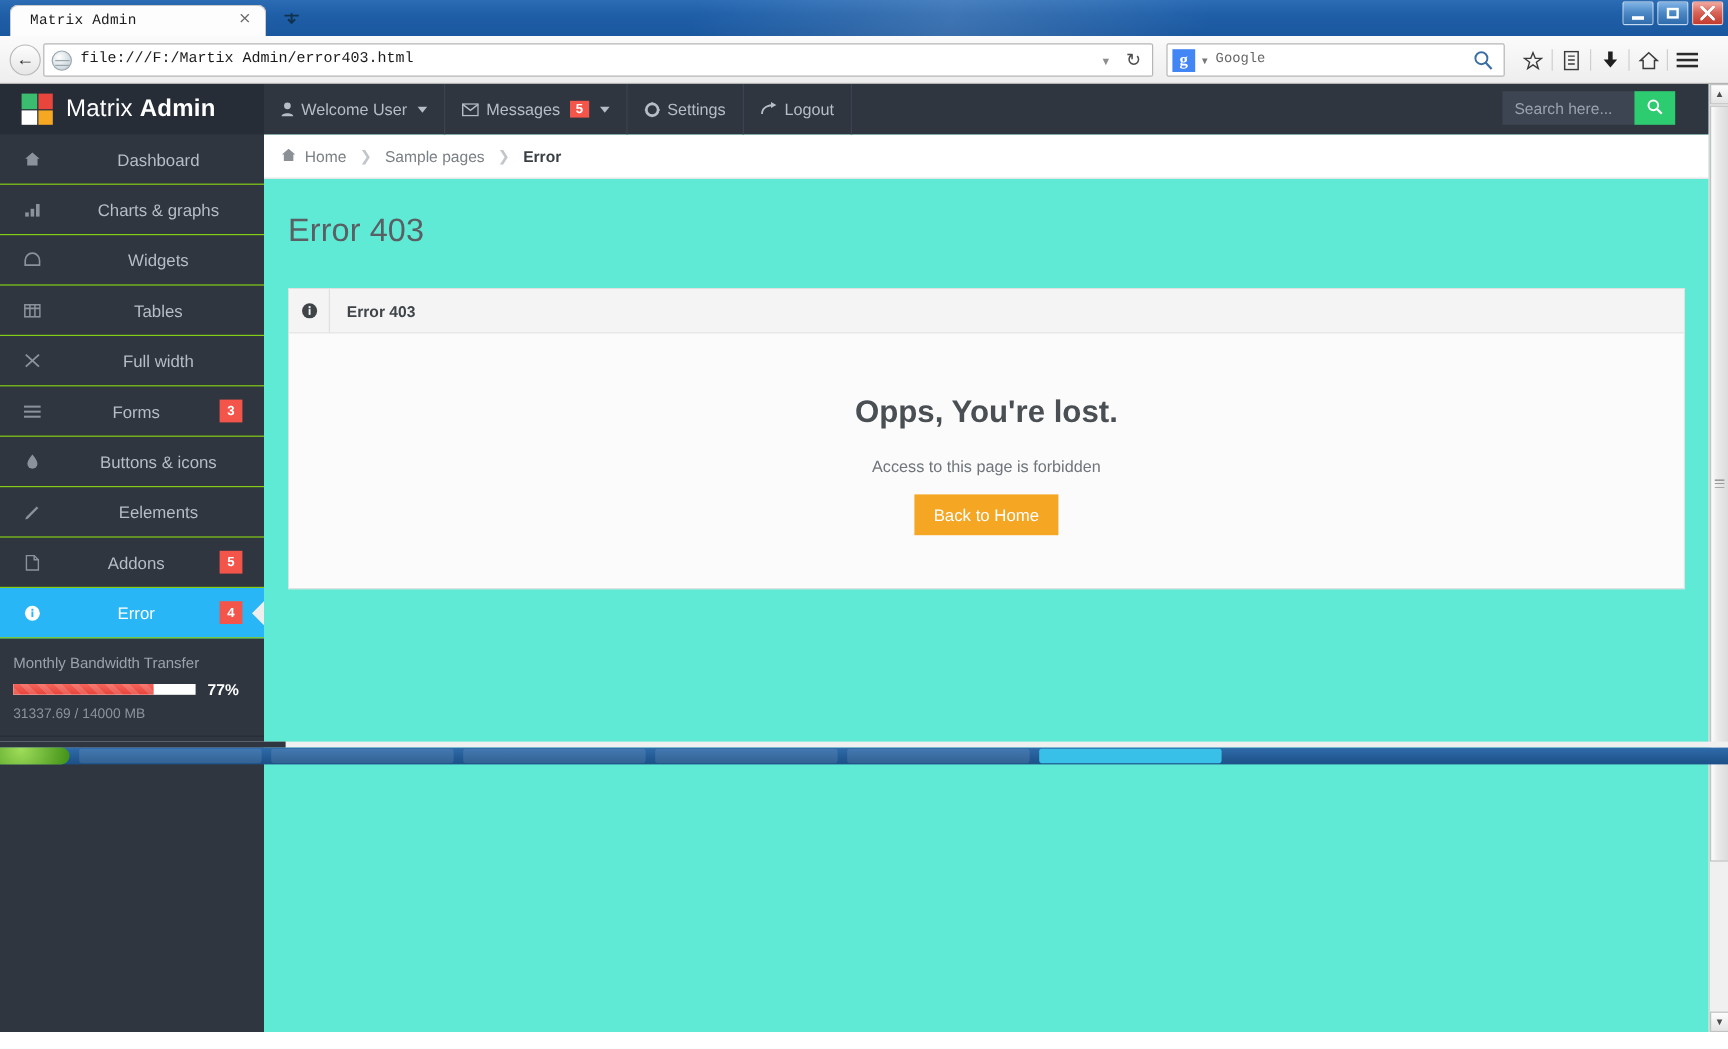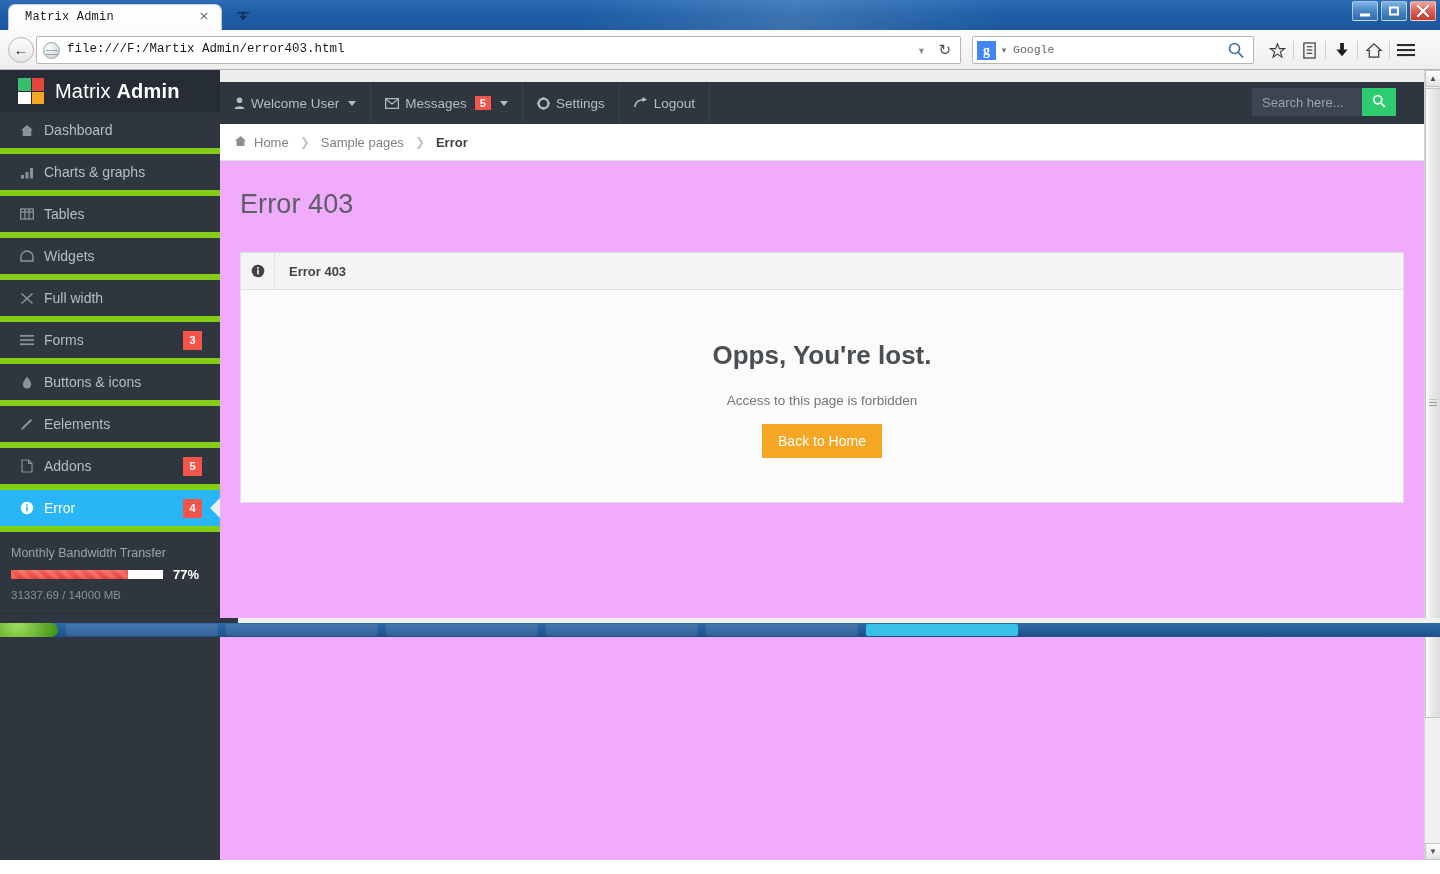--- a/index.html
+++ b/index.html
@@ -144,24 +144,25 @@
     margin-right: 11px;
   }
   .brand-logo i { display: block; }
   .brand-text { font-size: 20px; color: #ffffff; letter-spacing: 0.2px; white-space: nowrap; }
   .brand-text b { font-weight: bold; }
   .brand-text span { font-weight: normal; }
 
   .menu { list-style: none; }
   .menu li {
     position: relative; height: 42px;
-    border-bottom: 6px solid #84cc16;
+    border-bottom: 1px solid #84cc16;
     display: flex; align-items: center;
     color: #9aa2ad; font-size: 14px;
     cursor: pointer;
+    text-align: center;
   }
   .menu li .mi-icon {
     width: 34px; margin-left: 10px; text-align: center;
     font-size: 13px; color: #8b929b; display: flex; justify-content: center;
   }
   .menu li .mi-label { flex: 1; color: #b6bdc6; }
   .menu li.active { background: #29b6f6; }
   .menu li.active .mi-label,
   .menu li.active .mi-icon { color: #ffffff; }
   .menu li.active::after {
@@ -187,21 +188,21 @@
   .progress-fill.red { background: linear-gradient(180deg,#f4645a,#e8433a); }
   .progress-fill.blue { background: linear-gradient(180deg,#3aa7e8,#1f90d8); }
   .progress-fill::after{
     content:''; position:absolute; inset:0;
     background: repeating-linear-gradient(45deg, rgba(255,255,255,0.14) 0 5px, rgba(255,255,255,0) 5px 10px);
   }
   .pct { width: 46px; text-align: center; color: #ffffff; font-size: 13px; font-weight: bold; }
   .sb-sub { color: #8b929b; font-size: 11.5px; margin-top: 7px; }
 
   
-  .content { position: absolute; left: 220px; top: 12px; right: 0; height: 790px; background: #f0abfc; }
+  .content { position: absolute; left: 220px; top: 0; right: 0; height: 790px; background: #5eead4; }
 
   .topnav {
     height: 42px; background: #2f3640;
     display: flex; align-items: stretch;
     position: relative;
   }
   .topnav-item {
     display: flex; align-items: center; gap: 6px;
     padding: 0 14px; color: #b6bdc6; font-size: 13.5px;
     border-right: 1px solid #3b4350;
@@ -436,36 +437,36 @@
             <svg width="14" height="13" viewBox="0 0 14 13">
                 <rect x="1" y="9" width="3" height="3.5" fill="#8b929b"></rect>
                 <rect x="5.5" y="6" width="3" height="6.5" fill="#8b929b"></rect>
                 <rect x="10" y="2" width="3" height="10.5" fill="#8b929b"></rect>
               </svg>
           </span>
           <span class="mi-label">Charts &amp; graphs</span>
         </li>
         <li>
           <span class="mi-icon">
+            <svg width="14" height="13" viewBox="0 0 14 13">
+                <path d="M1 11 L1 7 A6 6 0 0 1 13 7 L13 11 Z" fill="none" stroke="#8b929b" stroke-width="1.4"></path>
+              </svg>
+          </span>
+          <span class="mi-label">Widgets</span>
+        </li>
+        <li>
+          <span class="mi-icon">
             <svg width="14" height="12" viewBox="0 0 14 12">
                 <rect x="0.7" y="1" width="12.6" height="10" fill="none" stroke="#8b929b" stroke-width="1.3"></rect>
                 <line x1="4.9" y1="1" x2="4.9" y2="11" stroke="#8b929b" stroke-width="1.3"></line>
                 <line x1="9.1" y1="1" x2="9.1" y2="11" stroke="#8b929b" stroke-width="1.3"></line>
                 <line x1="0.7" y1="4" x2="13.3" y2="4" stroke="#8b929b" stroke-width="1.3"></line>
               </svg>
           </span>
           <span class="mi-label">Tables</span>
-        </li>
-        <li>
-          <span class="mi-icon">
-            <svg width="14" height="13" viewBox="0 0 14 13">
-                <path d="M1 11 L1 7 A6 6 0 0 1 13 7 L13 11 Z" fill="none" stroke="#8b929b" stroke-width="1.4"></path>
-              </svg>
-          </span>
-          <span class="mi-label">Widgets</span>
         </li>
         <li>
           <span class="mi-icon">
             <svg width="14" height="13" viewBox="0 0 14 13">
                 <path d="M1.5 1.5 L12.5 11.5 M12.5 1.5 L1.5 11.5" stroke="#8b929b" stroke-width="1.6"></path>
               </svg>
           </span>
           <span class="mi-label">Full width</span>
         </li>
         <li>

